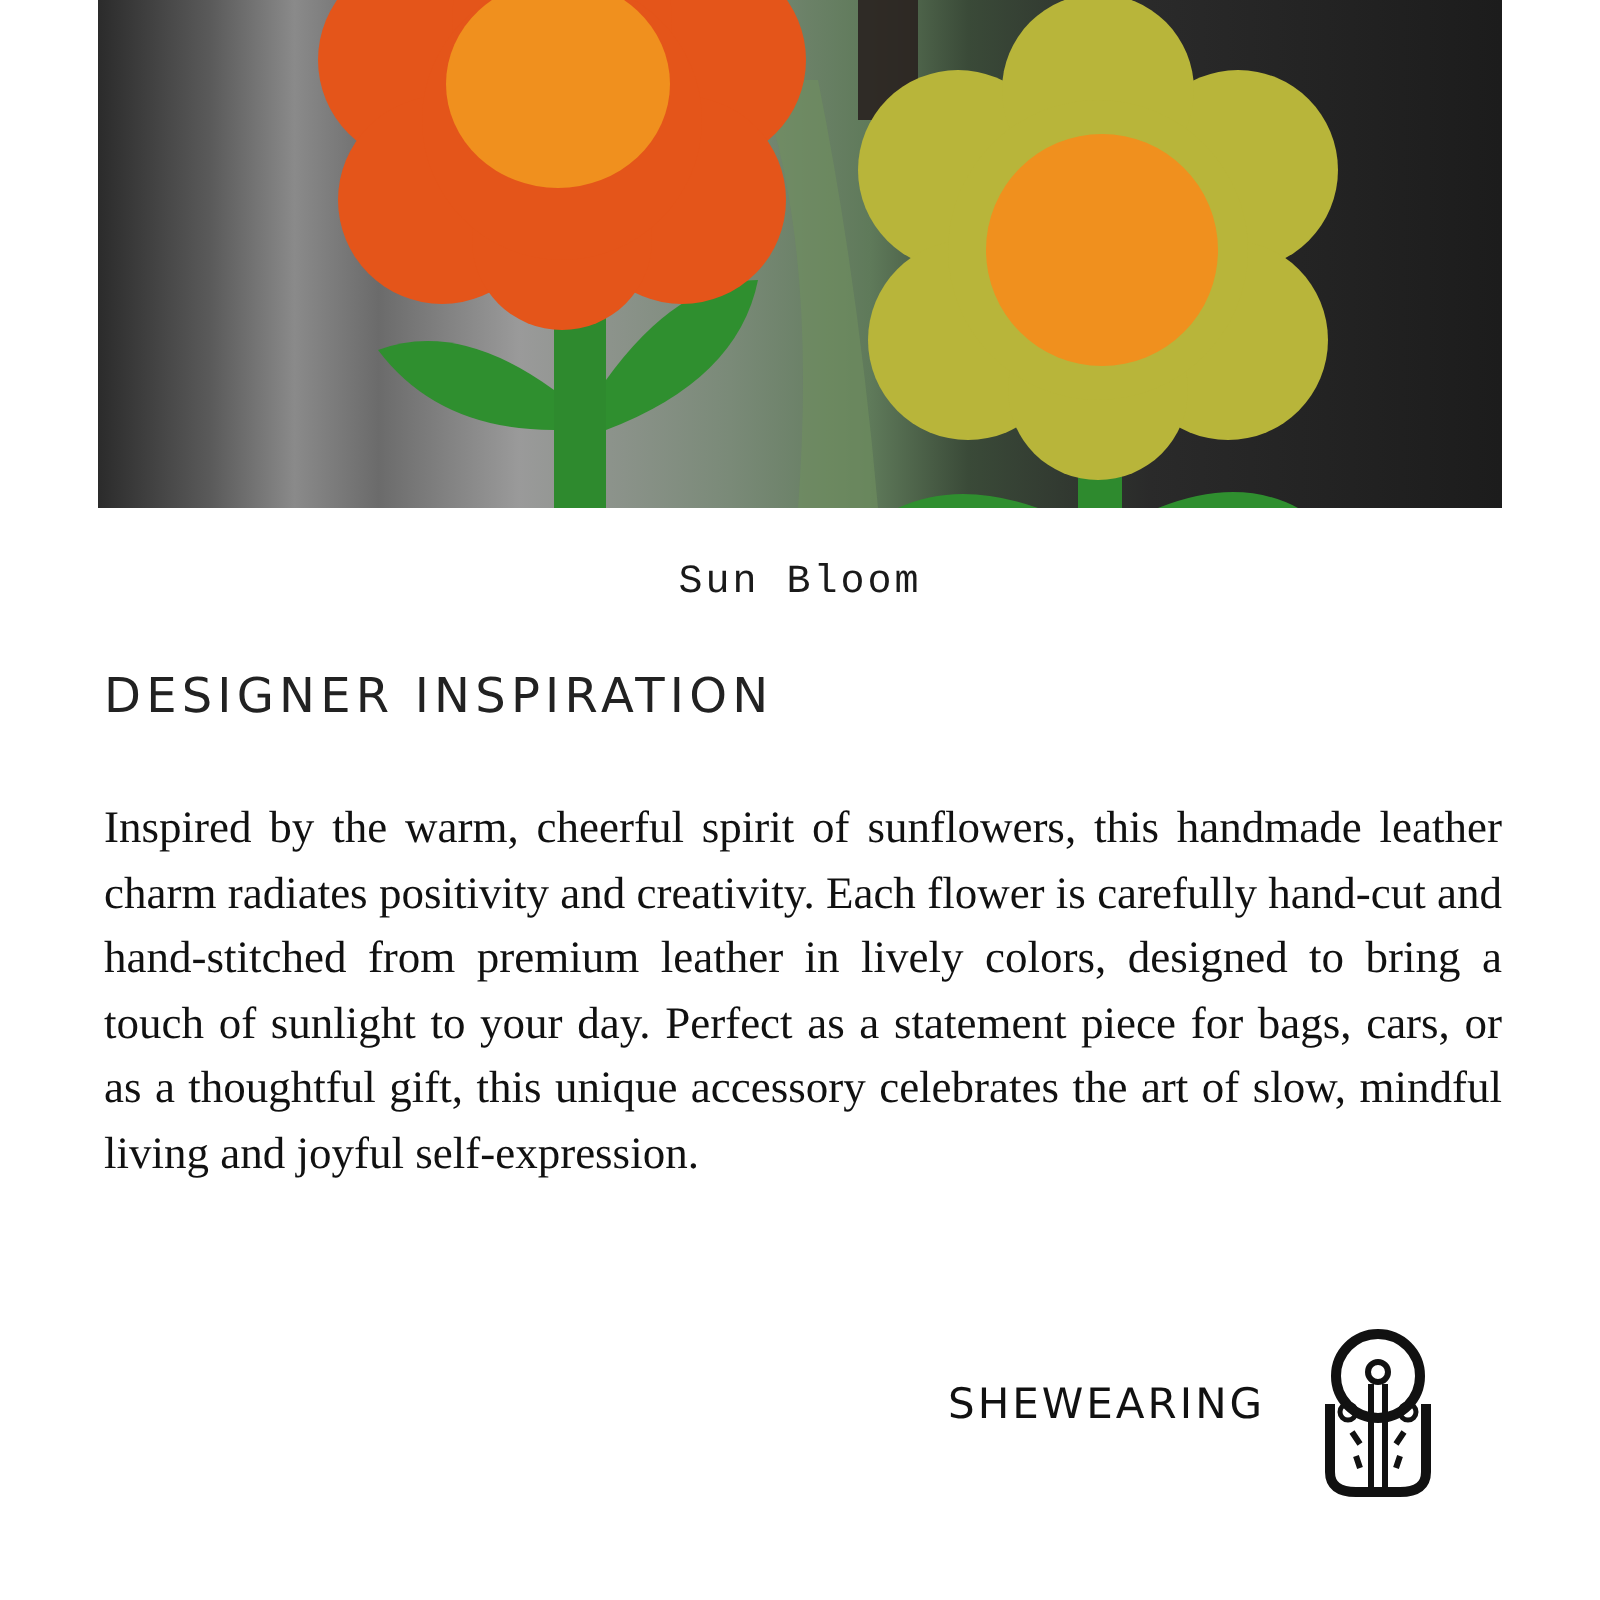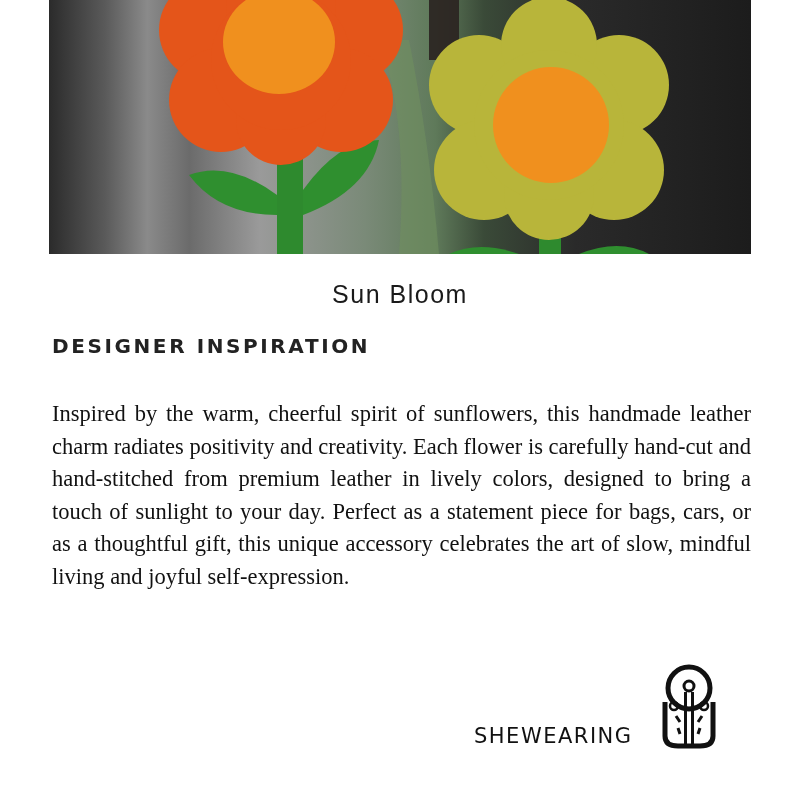--- a/index.html
+++ b/index.html
@@ -1,23 +1,23 @@
 <!DOCTYPE html>
 <html><head>
   <meta charset="utf-8">
   <style>
     html, body { margin:0; padding:0; background:#ffffff; }
     body { width:800px; height:800px; position:relative; overflow:hidden; font-family:"Liberation Sans", sans-serif; color:#1a1a1a; }
     .photo { position:absolute; left:49px; top:0; width:702px; height:254px; overflow:hidden;
       background: linear-gradient(90deg, #2b2b2b 0%, #5a5a5a 8%, #8a8a8a 14%, #6b6b6b 20%, #9a9a9a 30%, #7a8a78 45%, #5f7a5a 55%, #3a4a38 62%, #2a2a2a 75%, #1c1c1c 100%); }
     .photo svg { position:absolute; left:0; top:0; }
-    .caption { position:absolute; left:0; width:800px; top:280px; text-align:center; font-family:Liberation Sans, sans-serif; font-size:25px; letter-spacing:1.5px; color:#1a1a1a; }
-    .heading { position:absolute; left:52px; top:334px; font-family:"DejaVu Sans", sans-serif; font-size:20px; letter-spacing:2.6px; font-weight:700; color:#222; }
+    .caption { position:absolute; left:0; width:800px; top:280px; text-align:center; font-family:Liberation Mono, monospace; font-size:20px; letter-spacing:1.5px; color:#1a1a1a; }
+    .heading { position:absolute; left:52px; top:334px; font-family:"DejaVu Sans", sans-serif; font-size:24px; letter-spacing:2.6px; font-weight:400; color:#222; }
     .body-text { position:absolute; left:52px; top:398px; width:699px; font-family:Liberation Serif, serif; font-size:22.5px; line-height:32.5px; text-align:justify; color:#111; }
-    .brand { position:absolute; left:474px; top:690px; font-family:"DejaVu Sans", sans-serif; font-size:21px; letter-spacing:1.5px; color:#111;margin-top:34px; }
+    .brand { position:absolute; left:474px; top:690px; font-family:"DejaVu Sans", sans-serif; font-size:21px; letter-spacing:1.5px; color:#111; }
     .logo { position:absolute; left:660px; top:664px; width:58px; height:86px; }
   </style>
 </head>
 <body>
 
 <div class="photo">
   <svg width="702" height="254" viewBox="0 0 702 254">
 
     <rect x="380" y="0" width="30" height="60" fill="#2a2220" opacity="0.9"></rect>
     <path d="M330 40 Q360 120 350 254 L390 254 Q380 140 360 40 Z" fill="#6f8f5f" opacity="0.6"></path>

